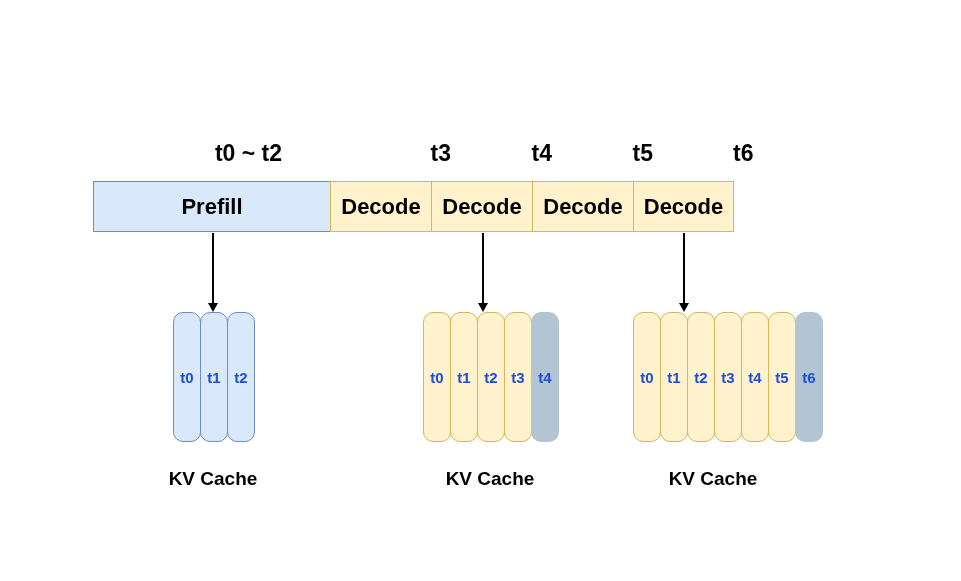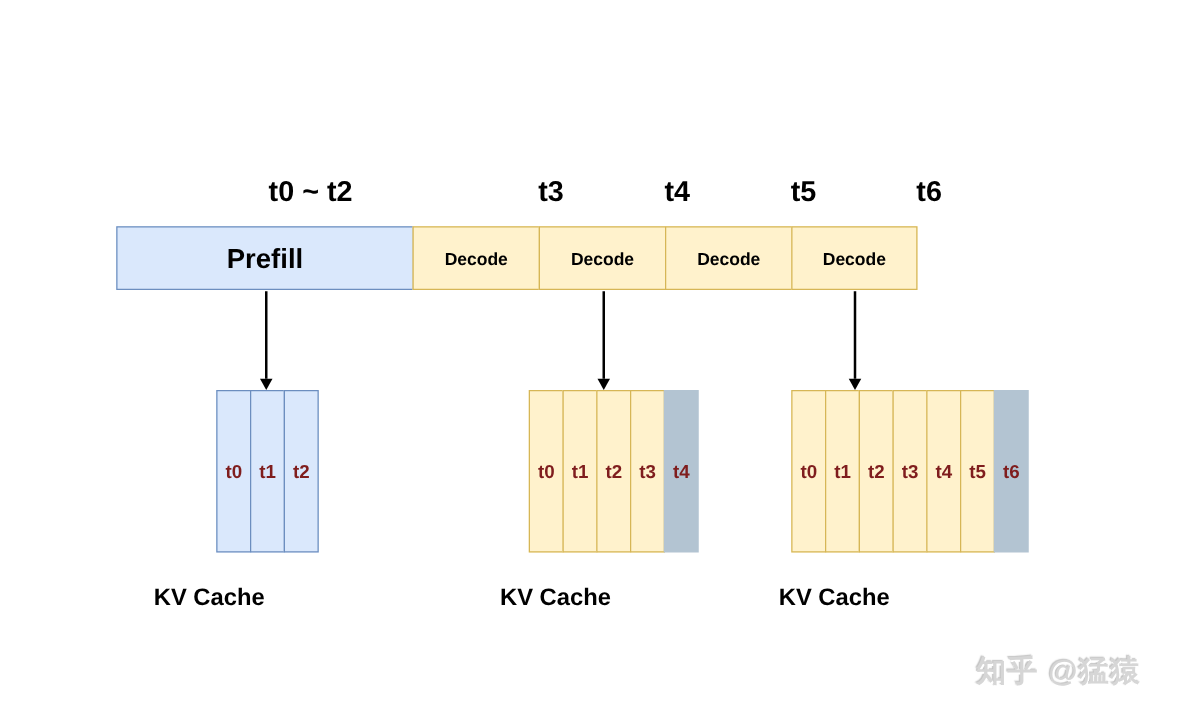--- a/index.html
+++ b/index.html
@@ -43,21 +43,21 @@
     color: #000;
   }
   .segment.prefill {
     background: var(--prefill-fill, #dae8fc);
     border: 1px solid var(--prefill-border, #6c8ebf);
     font-size: 22px;
   }
   .segment.decode {
     background: var(--decode-fill, #fff2cc);
     border: 1px solid var(--decode-border, #d6b656);
-    font-size: 14px;
+    font-size: 22px;
   }
   .arrow {
     position: absolute;
     top: 233px;
     width: 2px;
     height: 70px;
     background: var(--arrow, #000);
   }
   .arrow .head {
     position: absolute;
@@ -76,41 +76,42 @@
   }
   .cell {
     box-sizing: border-box;
     width: 28px;
     height: 130px;
     display: flex;
     align-items: center;
     justify-content: center;
     font-size: 15px;
     font-weight: bold;
-    color: #7f1d1d;
+    color: #1d4ed8;
     margin-left: -1px;
+    border-radius: 10px;
   }
   .cell:first-child { margin-left: 0; }
   .cell.prefill {
     background: var(--prefill-fill, #dae8fc);
     border: 1px solid var(--prefill-border, #6c8ebf);
   }
   .cell.decode {
     background: var(--decode-fill, #fff2cc);
     border: 1px solid var(--decode-border, #d6b656);
   }
   .cell.new {
     background: var(--new-cell-fill, #b3c4d2);
     border: none;
   }
   .kv-label {
     position: absolute;
     top: 468px;
     width: 180px;
-    text-align: left;
+    text-align: center;
     font-size: 19px;
     font-weight: bold;
     color: #000;
   }
   .watermark {
     position: absolute;
     left: 781px;
     top: 521px;
     font-size: 24px;
     font-weight: bold;
@@ -177,14 +178,13 @@
         <div class="cell decode">t0</div>
         <div class="cell decode">t1</div>
         <div class="cell decode">t2</div>
         <div class="cell decode">t3</div>
         <div class="cell decode">t4</div>
         <div class="cell decode">t5</div>
         <div class="cell new">t6</div>
       </div>
       <div class="kv-label" style="left: 623px;">KV Cache</div>
     </div>
-  <div class="watermark">知乎 @猛猿</div>
 </div>
 
 </body></html>

